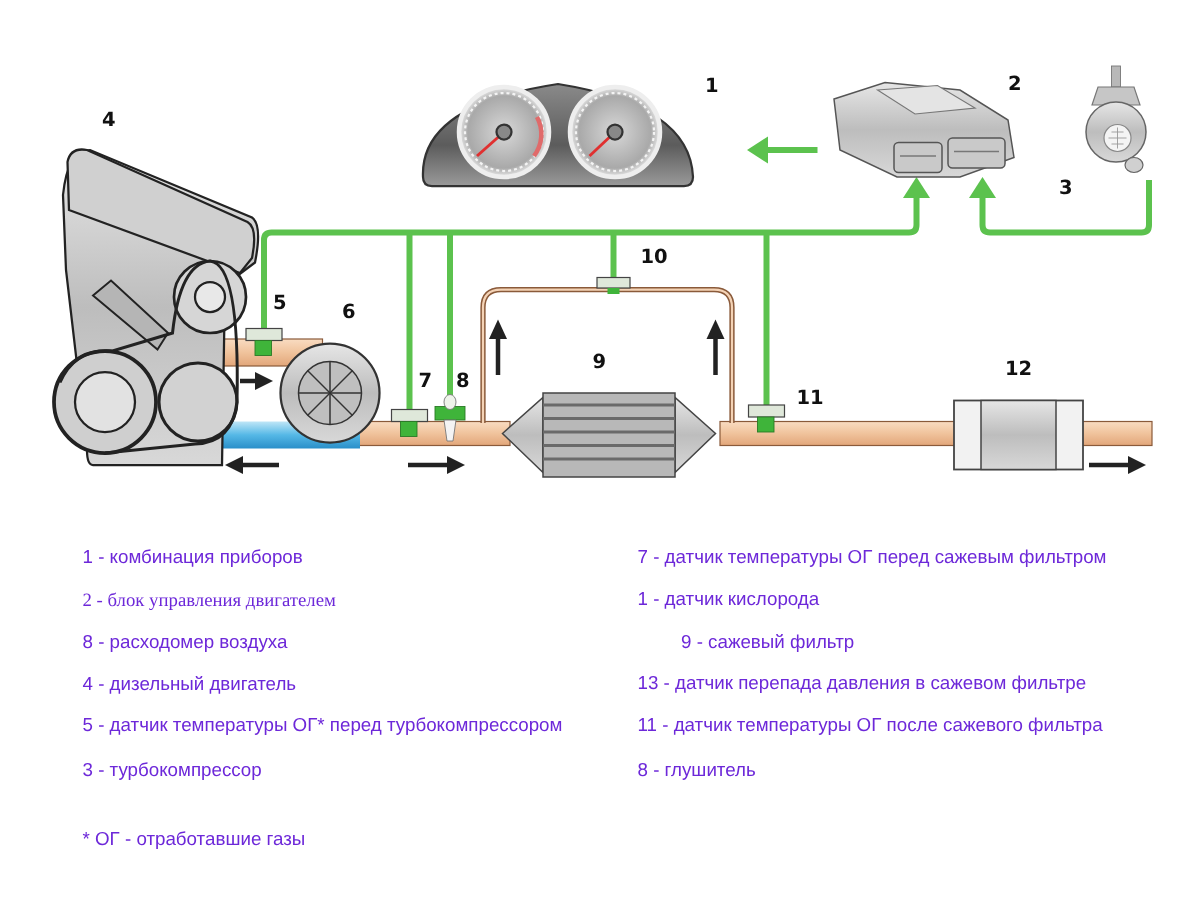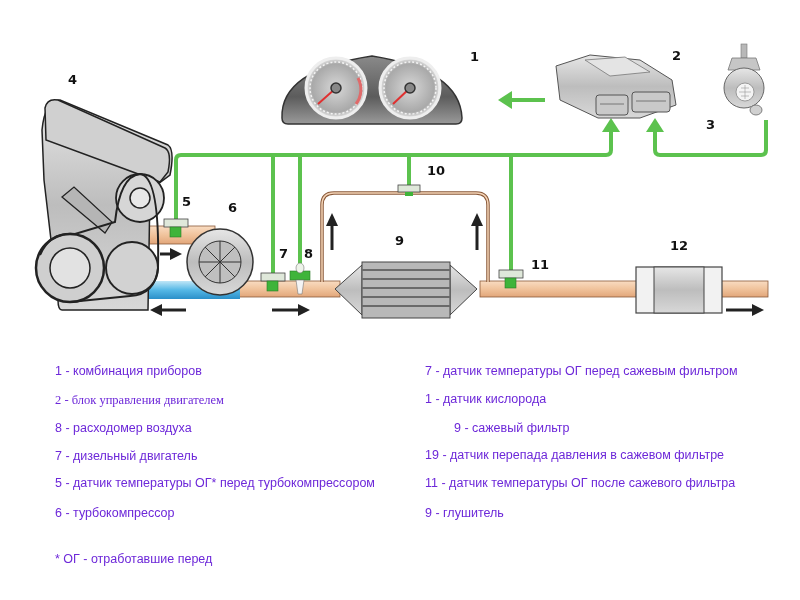--- a/index.html
+++ b/index.html
@@ -203,25 +203,25 @@
   <text class="num" x="395" y="245">9</text>
   <text class="num" x="427" y="175">10</text>
   <text class="num" x="531" y="269">11</text>
   <text class="num" x="670" y="250">12</text>
 </svg>
 
 <div>
   <div class="legend" style="left:55px; top:364px;">1 - комбинация приборов</div>
   <div class="legend" style="left:55px; top:393px;font-family:Liberation Serif, serif;">2 - блок управления двигателем</div>
   <div class="legend" style="left:55px; top:421px;">8 - расходомер воздуха</div>
-  <div class="legend" style="left:55px; top:449px;">7 - дизельный двигатель</div>
+  <div class="legend" style="left:55px; top:449px;">4 - дизельный двигатель</div>
   <div class="legend" style="left:55px; top:476px;text-align:right;">5 - датчик температуры ОГ* перед турбокомпрессором</div>
-  <div class="legend" style="left:55px; top:506px;">6 - турбокомпрессор</div>
+  <div class="legend" style="left:55px; top:506px;">3 - турбокомпрессор</div>
 
   <div class="legend" style="left:425px; top:364px;">7 - датчик температуры ОГ перед сажевым фильтром</div>
   <div class="legend" style="left:425px; top:392px;">1 - датчик кислорода</div>
   <div class="legend" style="left:439px; top:421px;margin-left:15px;">9 - сажевый фильтр</div>
-  <div class="legend" style="left:425px; top:448px;">19 - датчик перепада давления в сажевом фильтре</div>
+  <div class="legend" style="left:425px; top:448px;">13 - датчик перепада давления в сажевом фильтре</div>
   <div class="legend" style="left:425px; top:476px;text-align:center;">11 - датчик температуры ОГ после сажевого фильтра</div>
-  <div class="legend" style="left:425px; top:506px;">9 - глушитель</div>
-
-  <div class="legend" style="left:55px; top:552px;">* ОГ - отработавшие перед</div>
+  <div class="legend" style="left:425px; top:506px;">8 - глушитель</div>
+
+  <div class="legend" style="left:55px; top:552px;">* ОГ - отработавшие газы</div>
 </div>
 
 </body></html>

